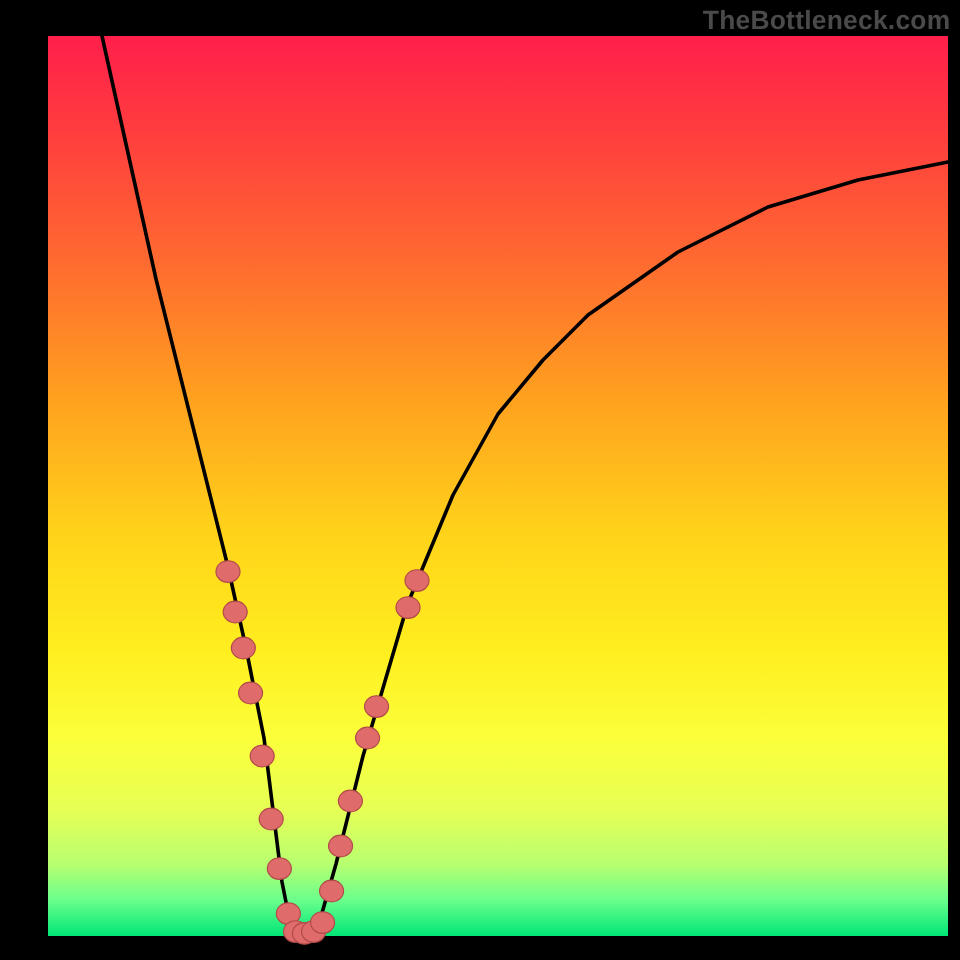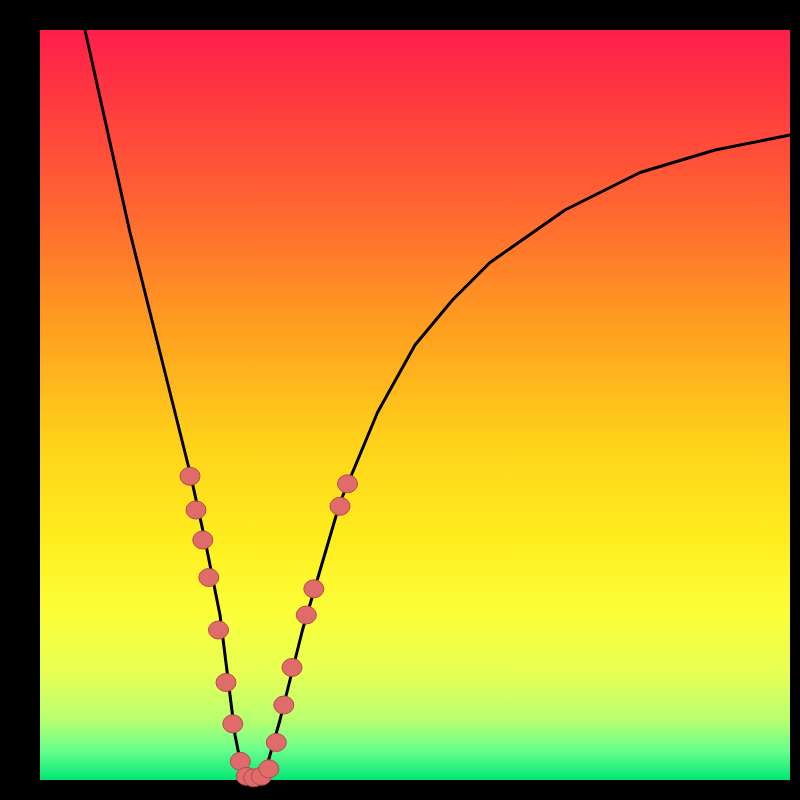--- a/index.html
+++ b/index.html
@@ -83,13 +83,14 @@
           <ellipse cx="236.3" cy="712.5" rx="10" ry="9" fill="#e06b6b" stroke="#b34a4a" stroke-width="1"></ellipse>
           <ellipse cx="243.8" cy="675.0" rx="10" ry="9" fill="#e06b6b" stroke="#b34a4a" stroke-width="1"></ellipse>
           <ellipse cx="252.0" cy="637.5" rx="10" ry="9" fill="#e06b6b" stroke="#b34a4a" stroke-width="1"></ellipse>
           <ellipse cx="266.3" cy="585.0" rx="10" ry="9" fill="#e06b6b" stroke="#b34a4a" stroke-width="1"></ellipse>
           <ellipse cx="273.8" cy="558.8" rx="10" ry="9" fill="#e06b6b" stroke="#b34a4a" stroke-width="1"></ellipse>
           <ellipse cx="300.0" cy="476.3" rx="10" ry="9" fill="#e06b6b" stroke="#b34a4a" stroke-width="1"></ellipse>
           <ellipse cx="307.5" cy="453.8" rx="10" ry="9" fill="#e06b6b" stroke="#b34a4a" stroke-width="1"></ellipse>
         </g>
     </svg>
   </div>
+  <div class="watermark">TheBottleneck.com</div>
 </div>
 
 </body></html>

